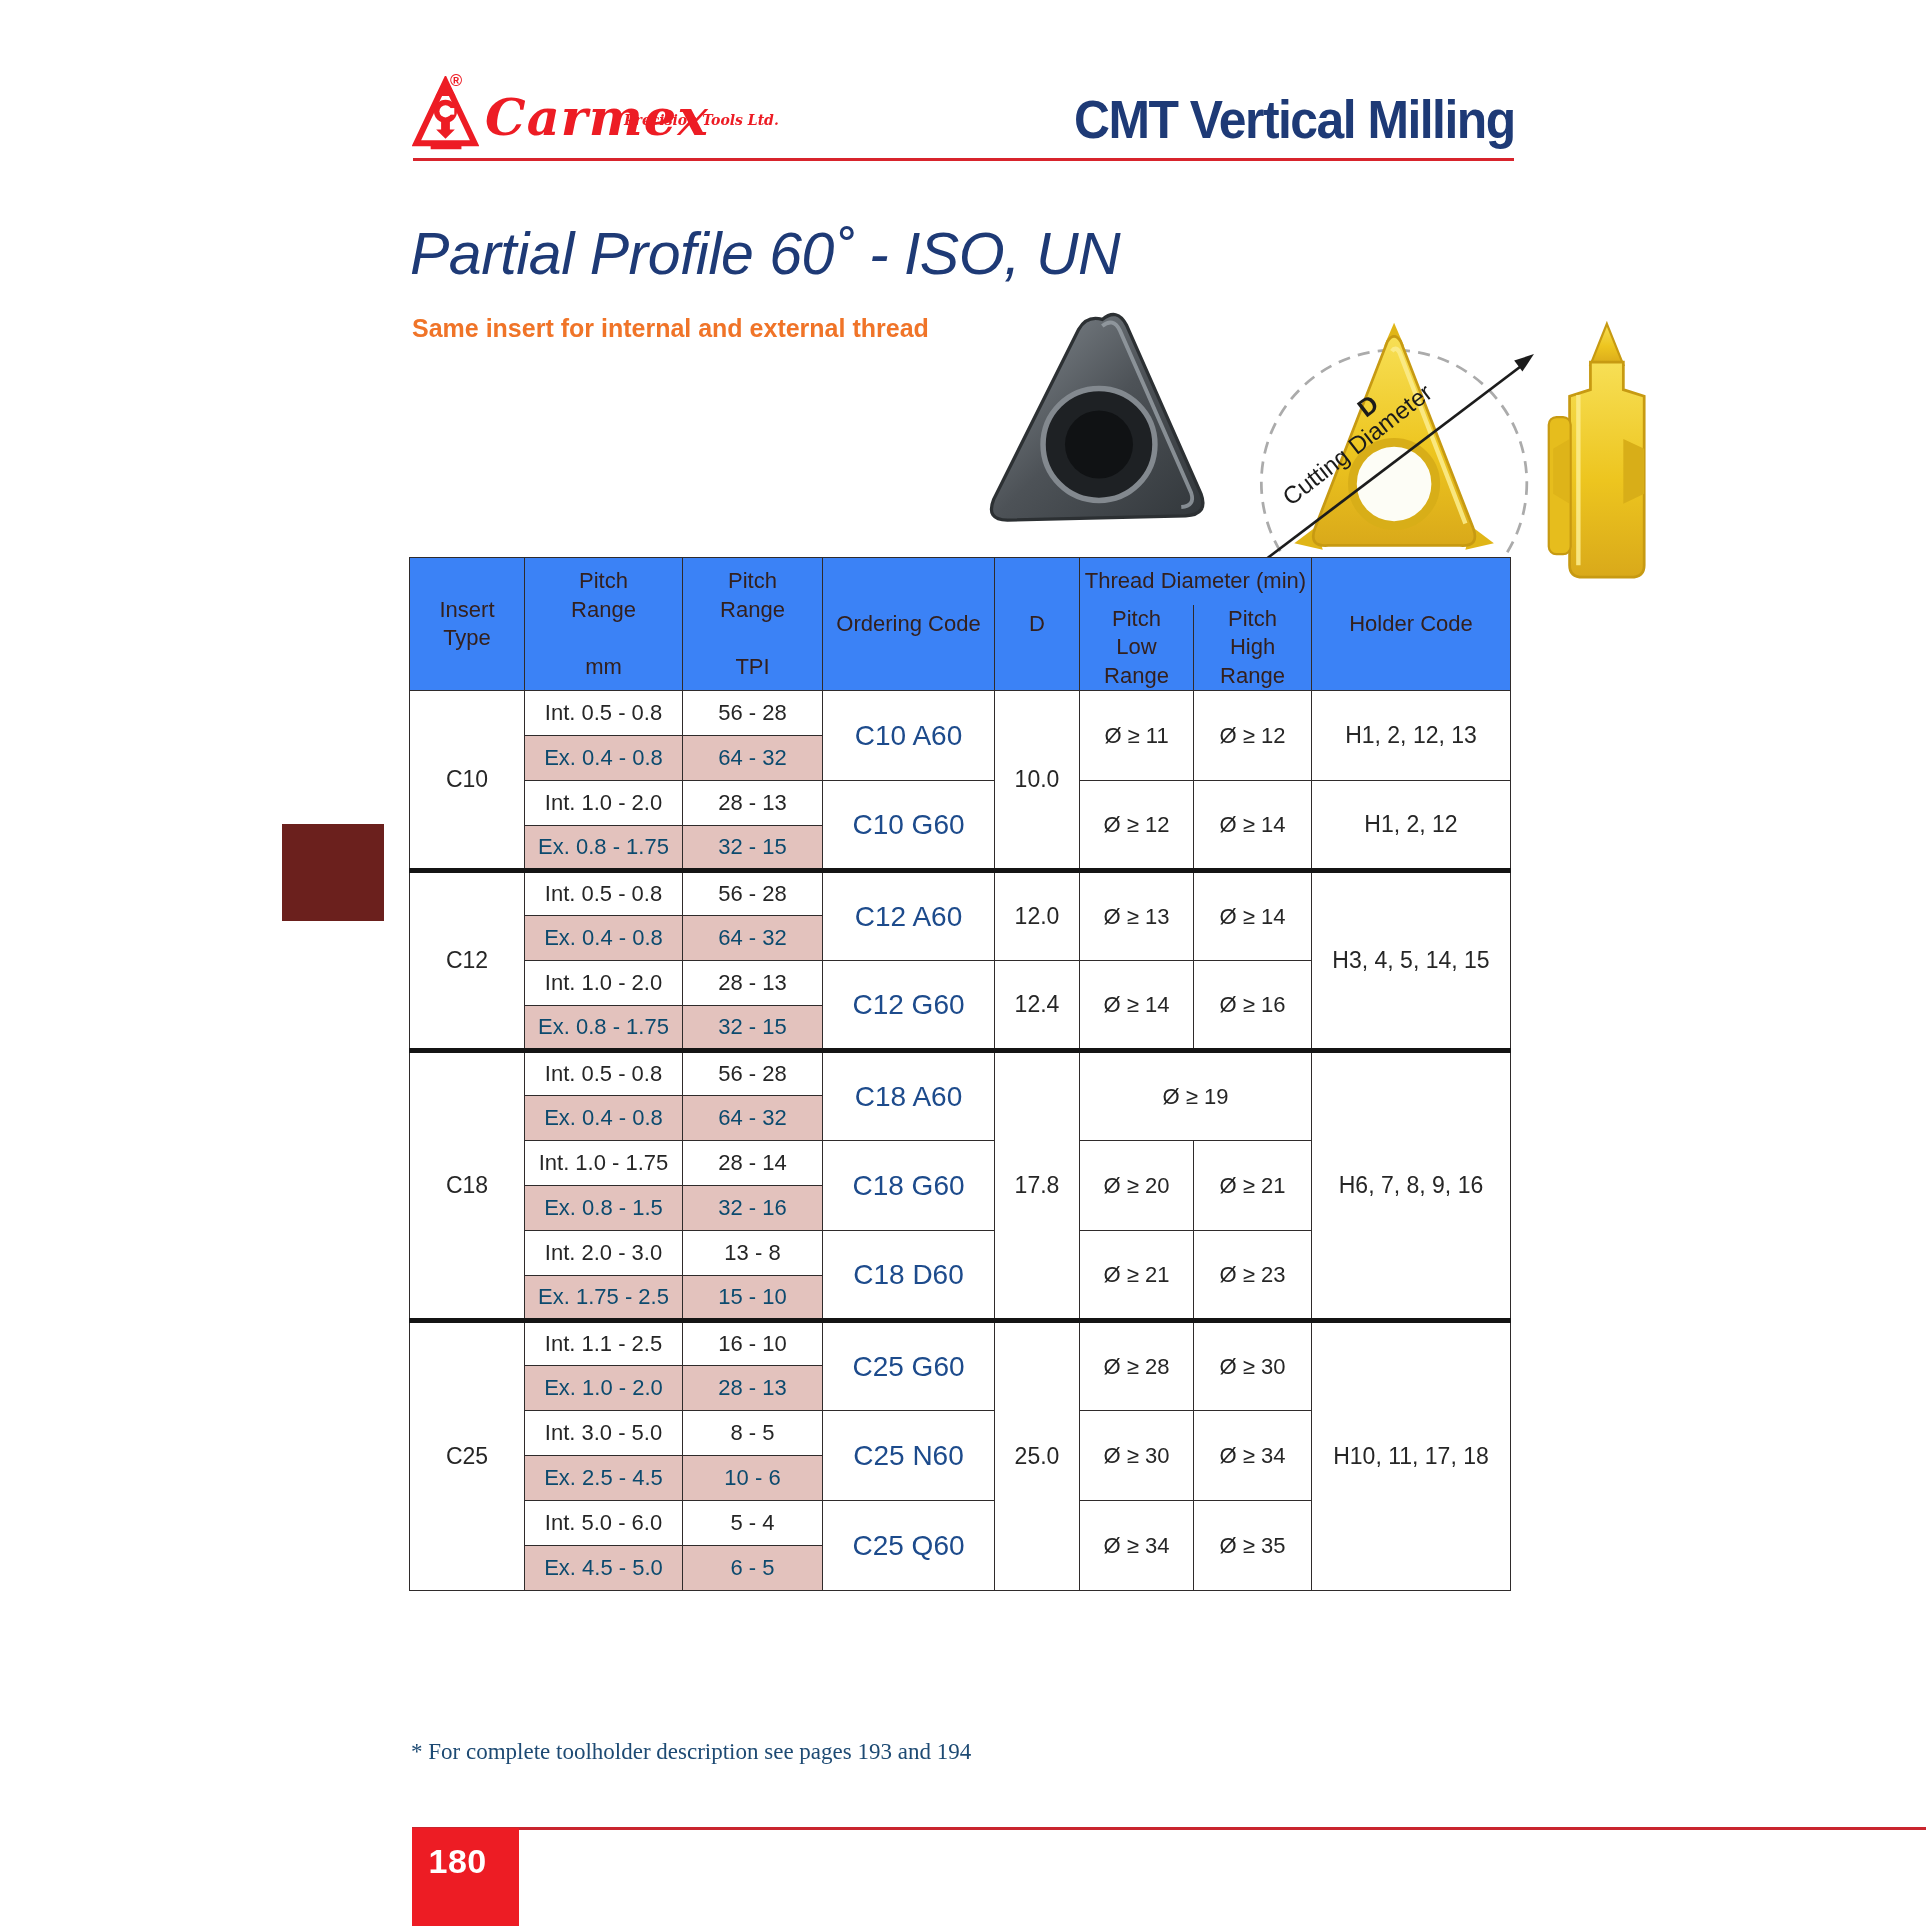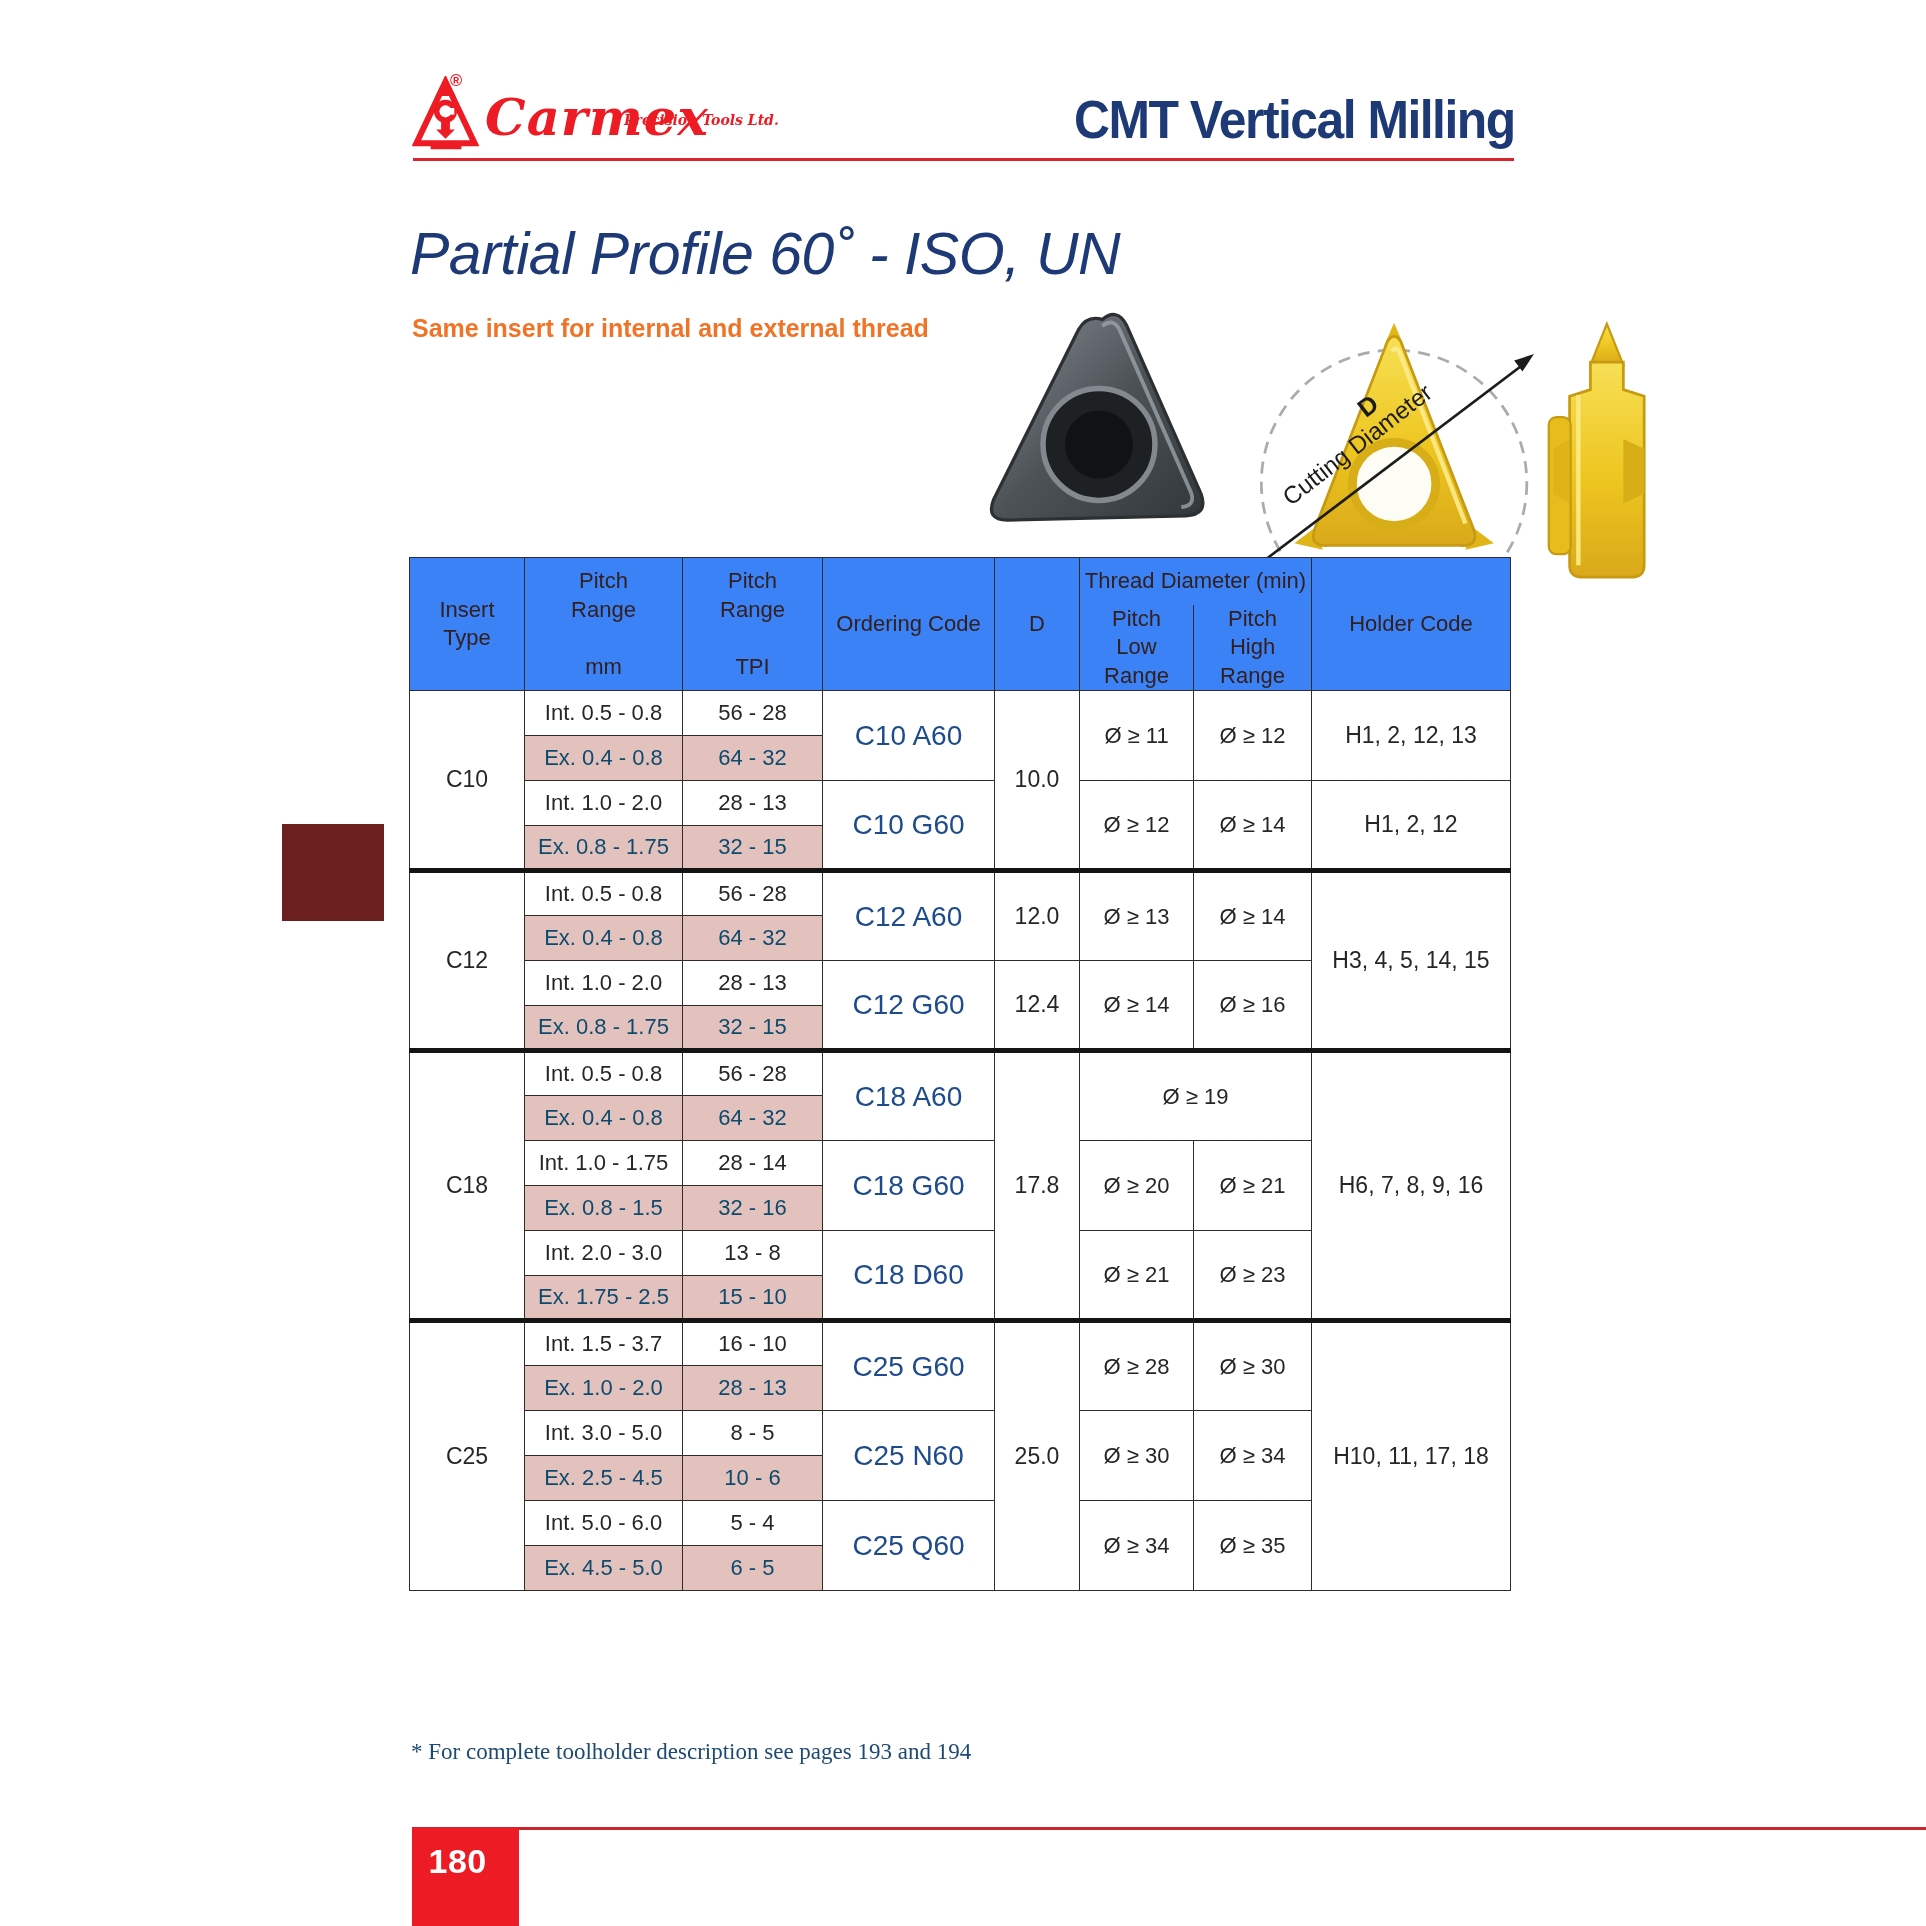--- a/index.html
+++ b/index.html
@@ -258,21 +258,21 @@
       <td rowspan="2">Ø ≥ 21</td>
       <td rowspan="2">Ø ≥ 23</td>
     </tr>
     <tr>
       <td class="pink">Ex. 1.75 - 2.5</td>
       <td class="pink">15 - 10</td>
     </tr>
 
     <tr class="thick">
       <td class="itype" rowspan="6">C25</td>
-      <td>Int.  1.5 -  3.7</td>
+      <td>Int.  1.1 -  2.5</td>
       <td>16 - 10</td>
       <td class="code" rowspan="2">C25 G60</td>
       <td class="dval" rowspan="6">25.0</td>
       <td rowspan="2">Ø ≥ 28</td>
       <td rowspan="2">Ø ≥ 30</td>
       <td class="holder" rowspan="6">H10, 11, 17, 18</td>
     </tr>
     <tr>
       <td class="pink">Ex.  1.0 -  2.0</td>
       <td class="pink">28 - 13</td>

